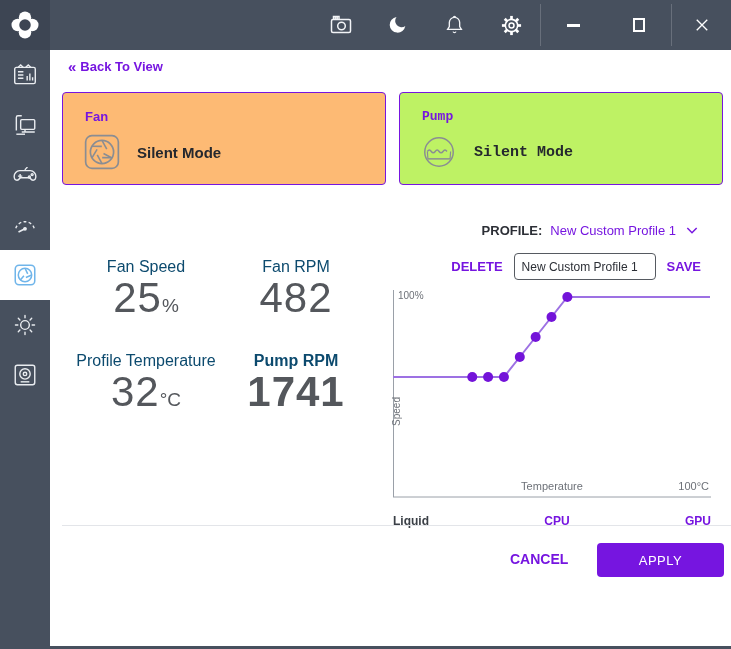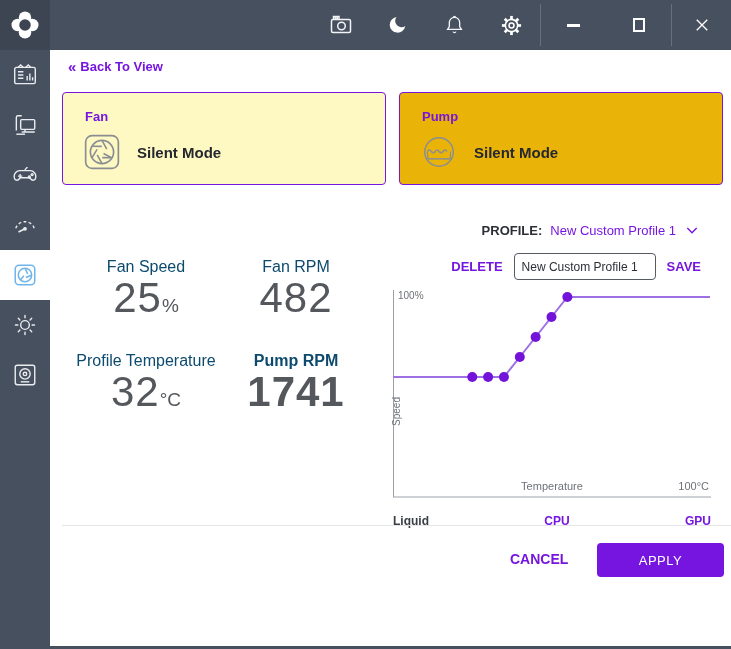--- a/index.html
+++ b/index.html
@@ -22,23 +22,23 @@
   .sidebar { position:absolute; top:50px; left:0; bottom:0; width:50px; background:#47505e; z-index:4; }
   .side-item { width:50px; height:50px; display:flex; align-items:center; justify-content:center; color:#e9ecf0; cursor:pointer; }
   .side-item.selected { background:#ffffff; color:#70b5ea; }
 
   
   .main { position:absolute; top:50px; left:50px; width:681px; bottom:0; background:#fff; }
 
   .back-link { position:absolute; left:18px; top:8px; display:flex; align-items:center; gap:5px; color:#7615e0; font-size:13px; font-weight:bold; cursor:pointer; }
   .back-chevrons { font-size:15px; letter-spacing:-1px; }
 
-  .mode-card { position:absolute; top:42px; width:324px; height:93px; border:1px solid #7615e0; border-radius:4px; background:#fef9c3; cursor:pointer; }
+  .mode-card { position:absolute; top:42px; width:324px; height:93px; border:1px solid #7615e0; border-radius:4px; background:#fdba74; cursor:pointer; }
   .mode-card.card-fan { left:12px; }
-  .mode-card.card-pump { left:349px; background:#eab308; }
+  .mode-card.card-pump { left:349px; background:#bef264;font-family:Liberation Mono, monospace; }
   .card-title { position:absolute; left:22px; top:16px; font-size:13px; font-weight:bold; color:#7615e0; }
   .card-row { position:absolute; left:20px; top:40px; display:flex; align-items:center; gap:16px; }
   .card-mode { font-size:15px; font-weight:bold; color:#25282e; }
 
   
   .stat { position:absolute; width:180px; text-align:center; color:#4c4f55; }
   .stat-label { font-size:16px; color:#0c4a6e; }
   .stat-value { font-size:42px; color:#54575c; line-height:1.05; letter-spacing:1px; }
   .stat-unit { font-size:19px; letter-spacing:0; }
   .stat-fan-speed { left:6px;  top:208px; }

